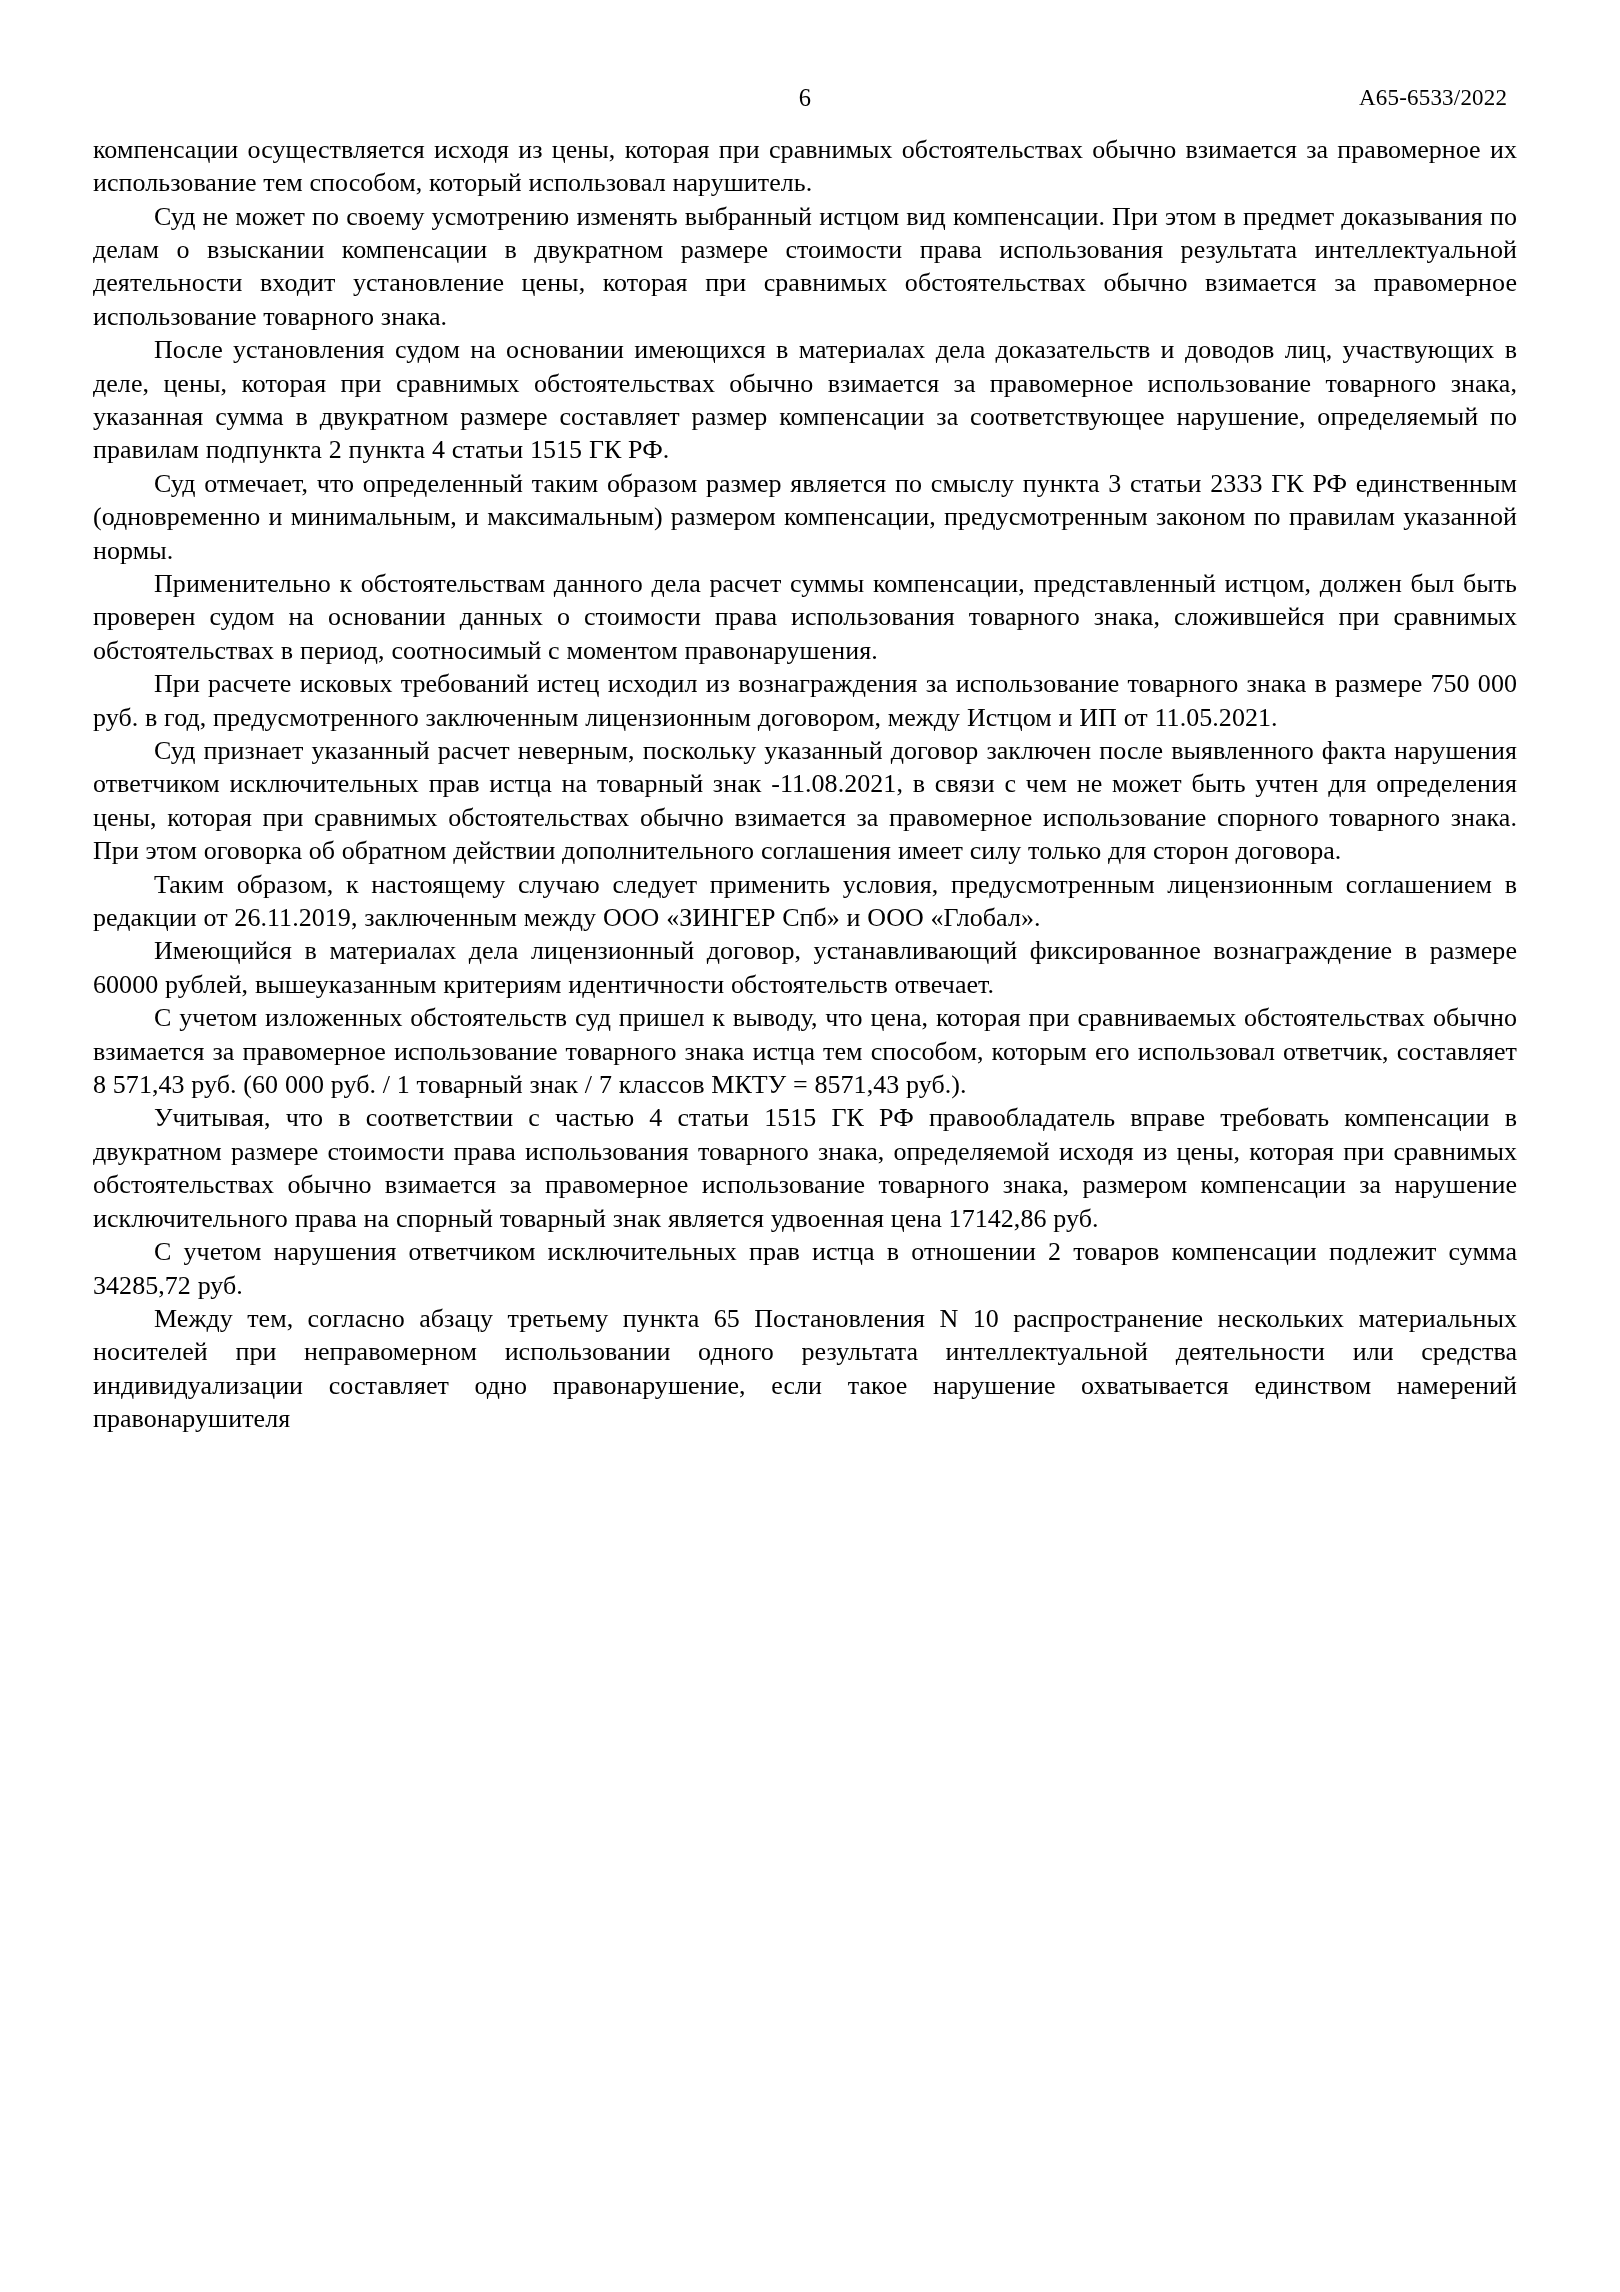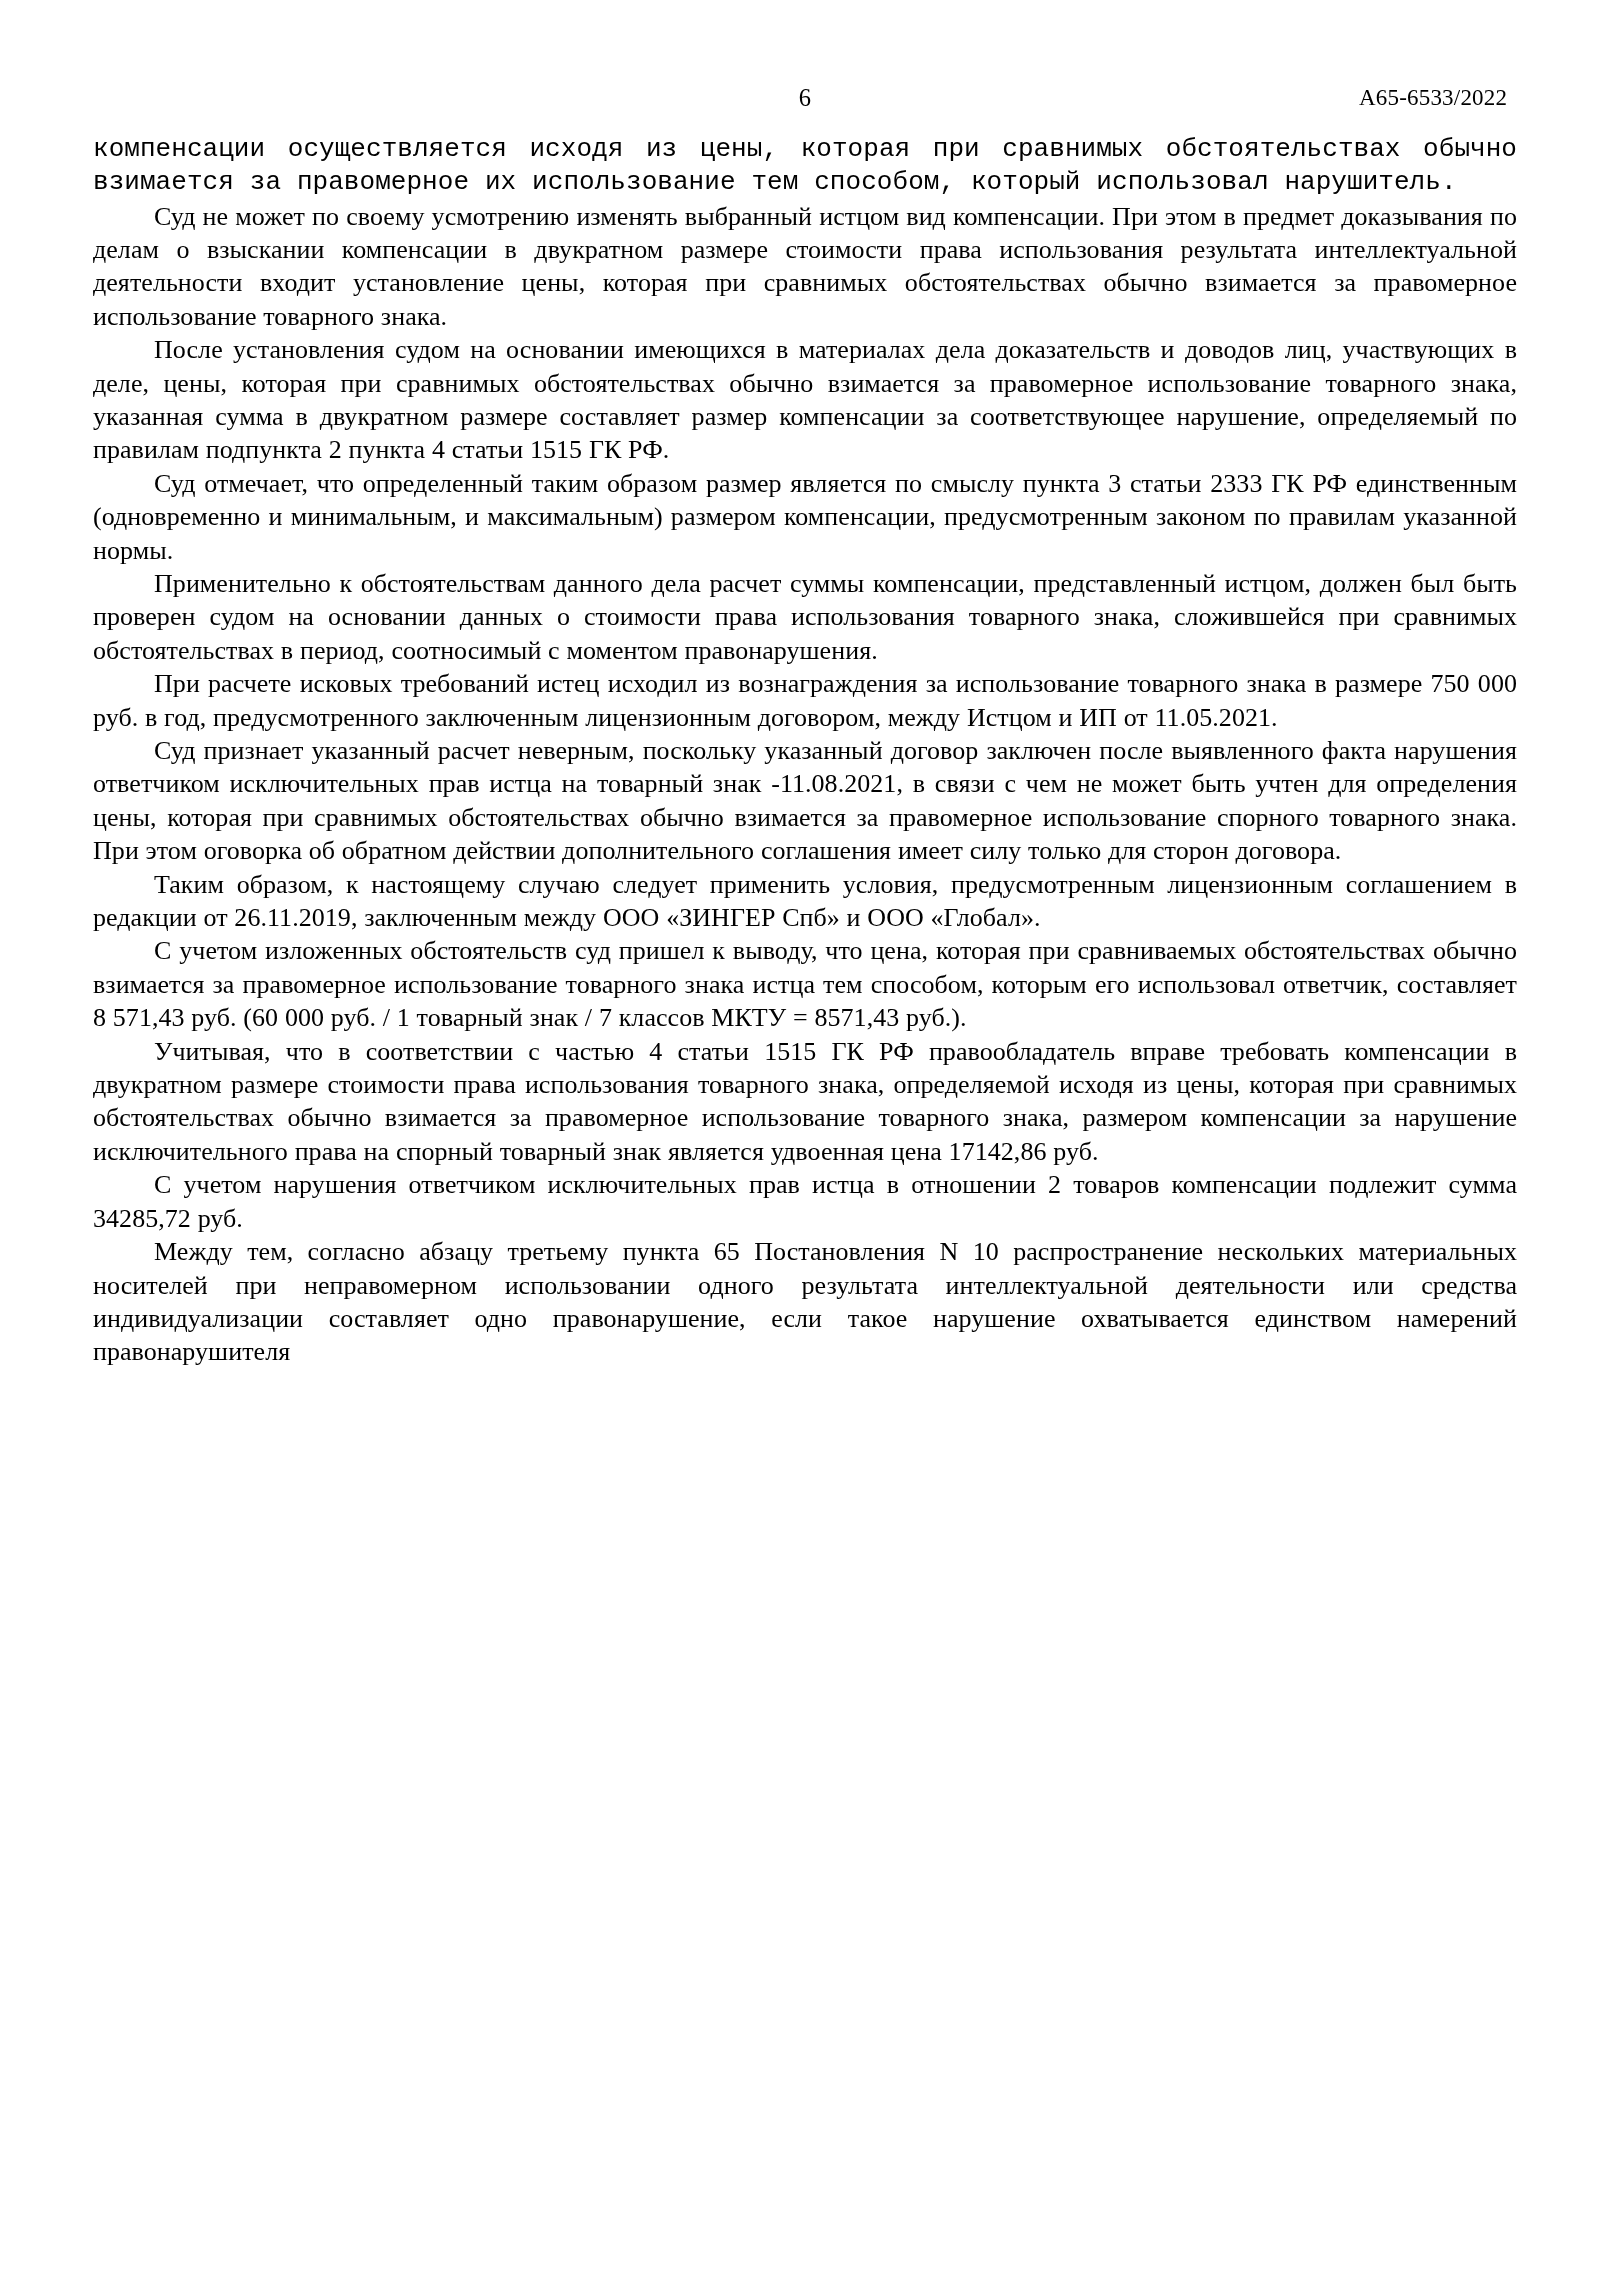--- a/index.html
+++ b/index.html
@@ -48,21 +48,20 @@
     text-align: justify;
     text-justify: inter-word;
     letter-spacing: 0.05px;
     word-spacing: 0.2px;
   }
   .body-text p.indent {
     text-indent: 61px;
   }
   .body-text p.noindent {
     text-indent: 0;
-    font-family: Liberation Mono, monospace;
   }
 </style>
 </head>
 <body>
 
 <div class="page">
 
   <div class="header">
     <span class="page-number">6</span>
     <span class="case-number">А65-6533/2022</span>
@@ -70,20 +69,21 @@
 
   <div class="body-text">
     <p class="noindent">компенсации осуществляется исходя из цены, которая при сравнимых обстоятельствах обычно взимается за правомерное их использование тем способом, который использовал нарушитель.</p>
     <p class="indent">Суд не может по своему усмотрению изменять выбранный истцом вид компенсации. При этом в предмет доказывания по делам о взыскании компенсации в двукратном размере стоимости права использования результата интеллектуальной деятельности входит установление цены, которая при сравнимых обстоятельствах обычно взимается за правомерное использование товарного знака.</p>
     <p class="indent">После установления судом на основании имеющихся в материалах дела доказательств и доводов лиц, участвующих в деле, цены, которая при сравнимых обстоятельствах обычно взимается за правомерное использование товарного знака, указанная сумма в двукратном размере составляет размер компенсации за соответствующее нарушение, определяемый по правилам подпункта 2 пункта 4 статьи 1515 ГК РФ.</p>
     <p class="indent">Суд отмечает, что определенный таким образом размер является по смыслу пункта 3 статьи 2333 ГК РФ единственным (одновременно и минимальным, и максимальным) размером компенсации, предусмотренным законом по правилам указанной нормы.</p>
     <p class="indent">Применительно к обстоятельствам данного дела расчет суммы компенсации, представленный истцом, должен был быть проверен судом на основании данных о стоимости права использования товарного знака, сложившейся при сравнимых обстоятельствах в период, соотносимый с моментом правонарушения.</p>
     <p class="indent">При расчете исковых требований истец исходил из вознаграждения за использование товарного знака в размере 750 000 руб. в год, предусмотренного заключенным лицензионным договором, между Истцом и ИП                                                              от 11.05.2021.</p>
     <p class="indent">Суд признает указанный расчет неверным, поскольку указанный договор заключен после выявленного факта нарушения ответчиком исключительных прав истца на товарный знак -11.08.2021, в связи с чем не может быть учтен для определения цены, которая при сравнимых обстоятельствах обычно взимается за правомерное использование спорного товарного знака. При этом оговорка об обратном действии дополнительного соглашения имеет силу только для сторон договора.</p>
     <p class="indent">Таким образом, к настоящему случаю следует применить условия, предусмотренным лицензионным соглашением в редакции от 26.11.2019, заключенным между ООО «ЗИНГЕР Спб» и ООО «Глобал».</p>
+    <p class="indent">Имеющийся в материалах дела лицензионный договор, устанавливающий фиксированное вознаграждение в размере 60000 рублей, вышеуказанным критериям идентичности обстоятельств  отвечает.</p>
     <p class="indent">С учетом изложенных обстоятельств суд пришел к выводу, что цена, которая при сравниваемых обстоятельствах обычно взимается за правомерное использование товарного знака истца тем способом, которым его использовал ответчик, составляет 8 571,43 руб. (60 000 руб. / 1 товарный знак / 7 классов МКТУ = 8571,43 руб.).</p>
     <p class="indent">Учитывая, что в соответствии с частью 4 статьи 1515 ГК РФ правообладатель вправе требовать компенсации в двукратном размере стоимости права использования товарного знака, определяемой исходя из цены, которая при сравнимых обстоятельствах обычно взимается за правомерное использование товарного знака, размером компенсации за нарушение исключительного права на спорный товарный знак является удвоенная цена 17142,86 руб.</p>
     <p class="indent">С учетом нарушения ответчиком исключительных прав истца в отношении 2 товаров компенсации подлежит сумма 34285,72 руб.</p>
     <p class="indent">Между тем, согласно абзацу третьему пункта 65 Постановления N 10 распространение нескольких материальных носителей при неправомерном использовании одного результата интеллектуальной деятельности или средства индивидуализации составляет одно правонарушение, если такое нарушение охватывается единством намерений правонарушителя</p>
   </div>
 
 </div>
 
 
 </body></html>

